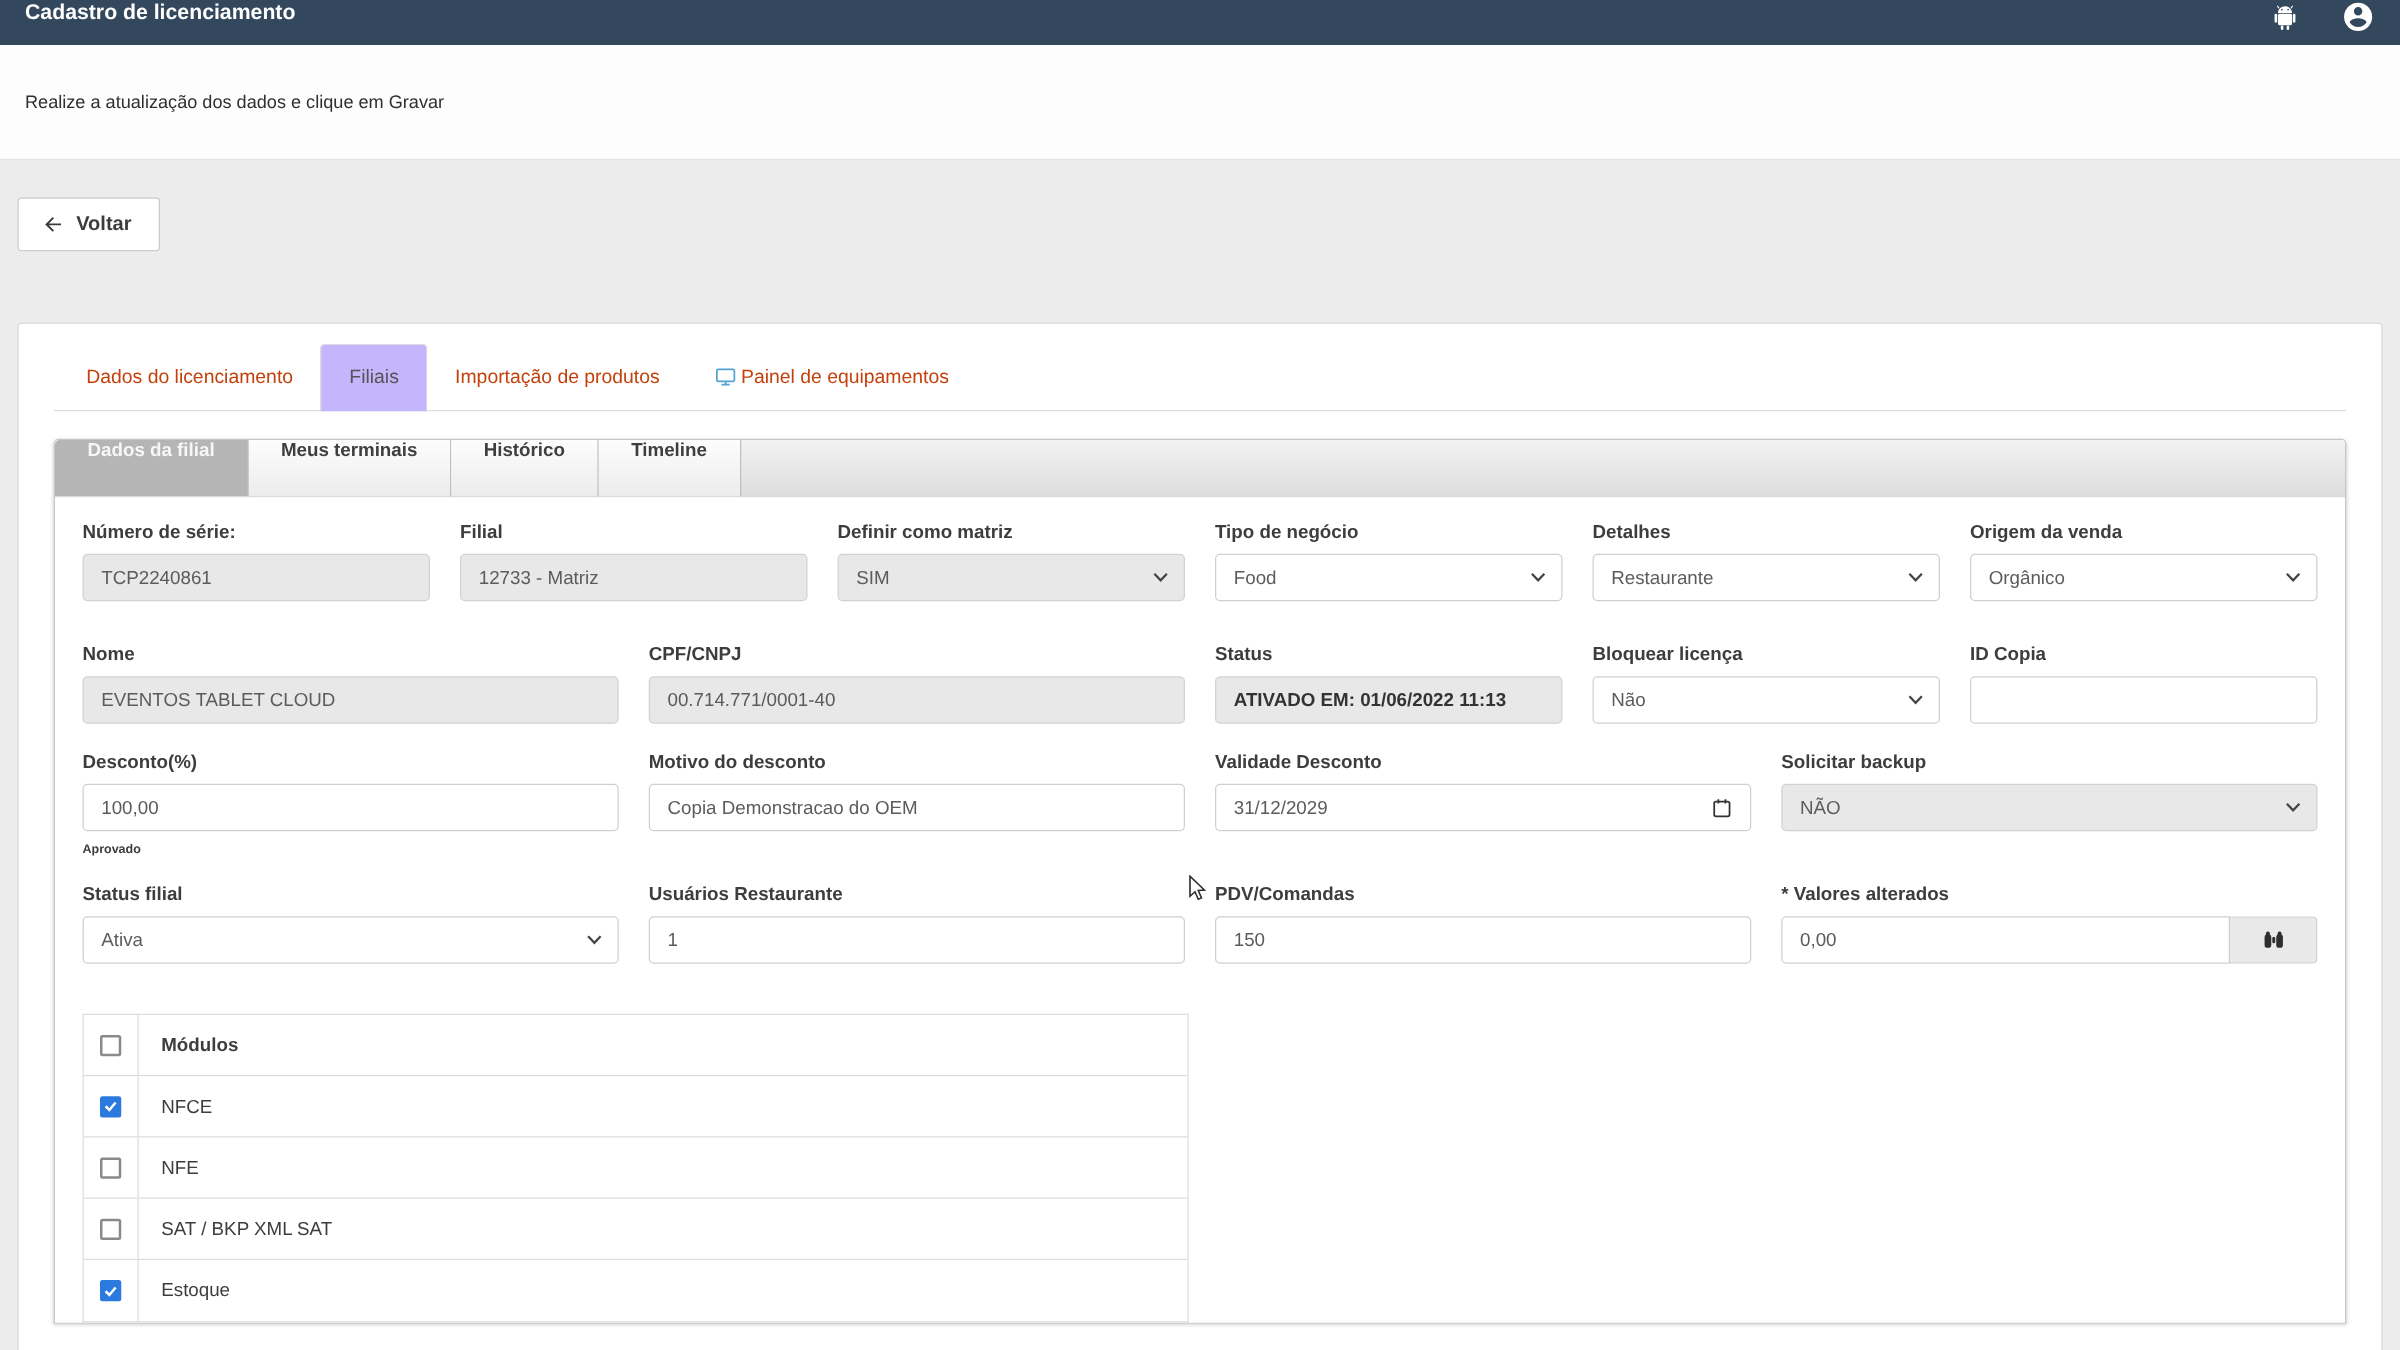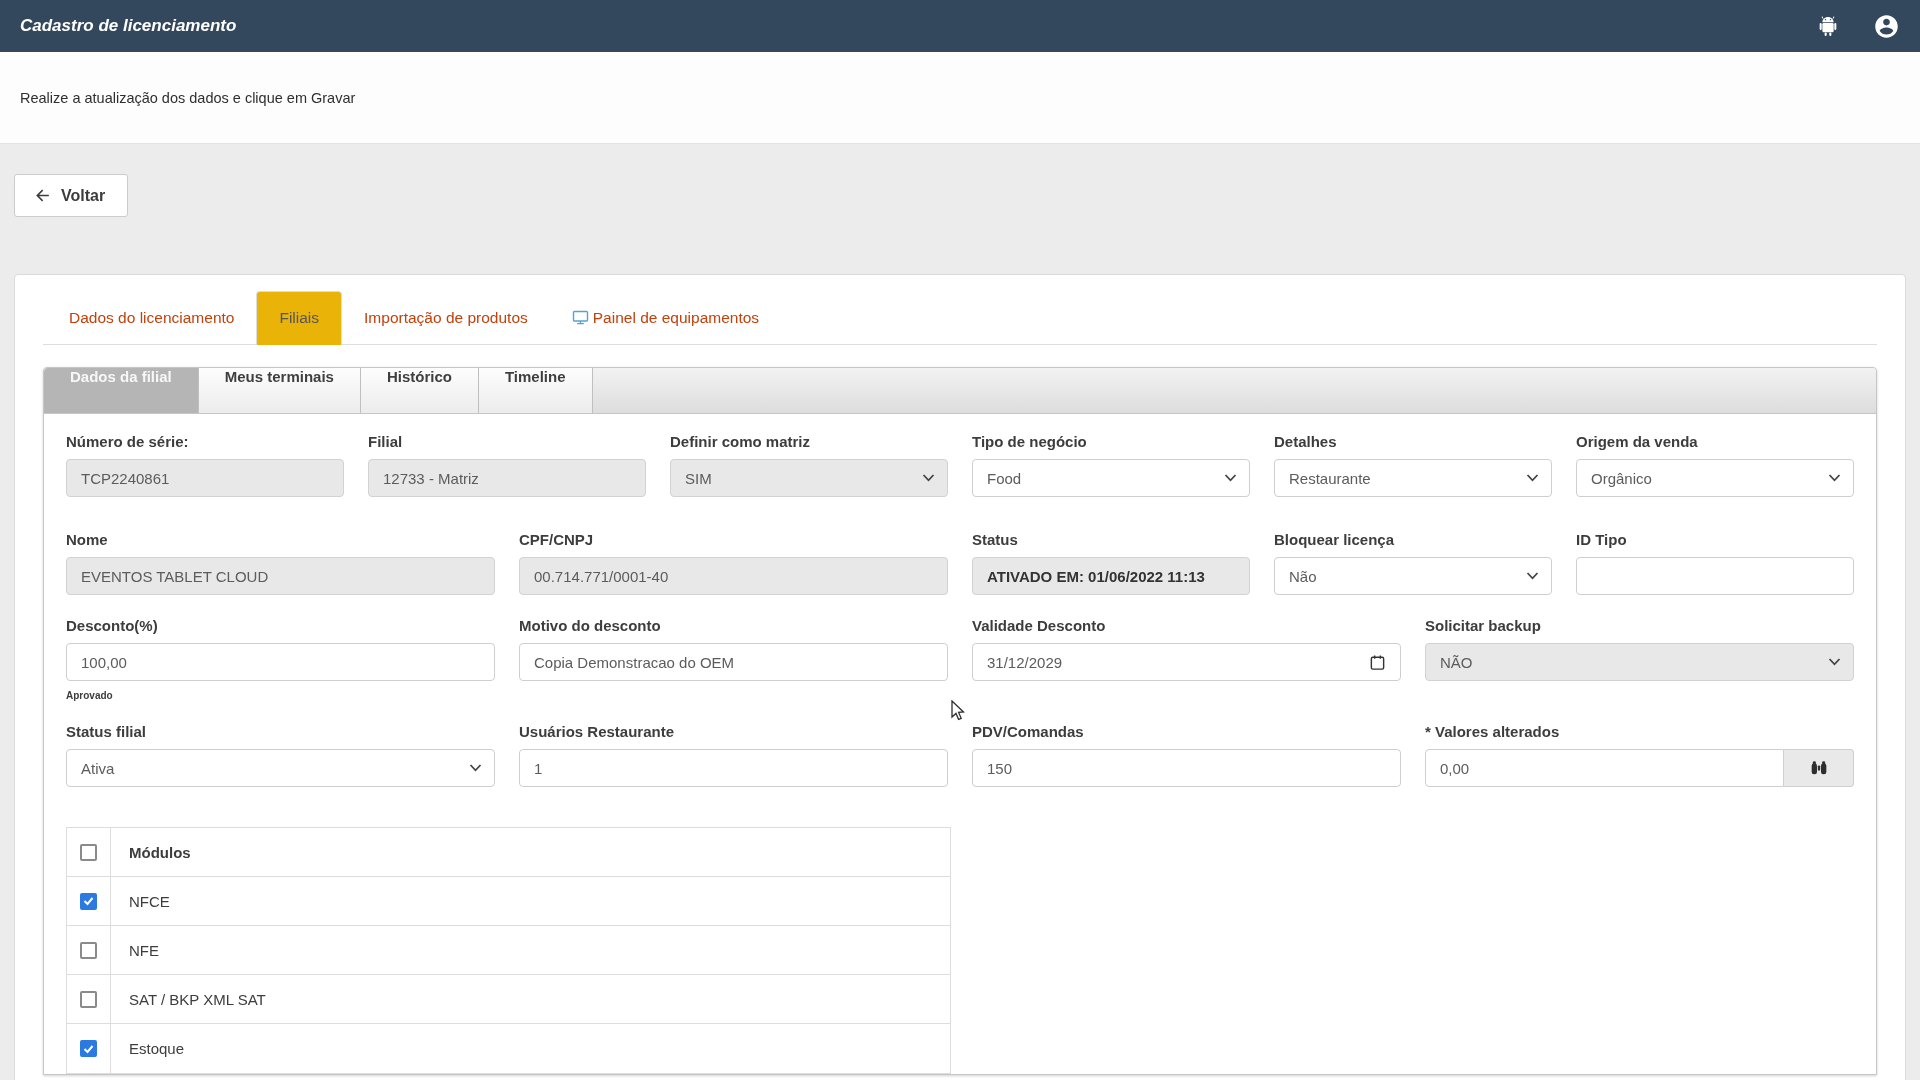--- a/index.html
+++ b/index.html
@@ -1,41 +1,41 @@
 <!DOCTYPE html>
 <html><head>
 <meta charset="utf-8">
 <style>
   * { margin:0; padding:0; box-sizing:border-box; }
   html,body { width:1920px; height:1080px; overflow:hidden; }
   body { font-family:"Liberation Sans", sans-serif; background:#ececec; position:relative; }
 
   
-  .topbar { height:52px; background:#33485c; display:flex; align-items:center; padding:0 20px;font-style:italic; }
+  .topbar { height:36px; background:#33485c; display:flex; padding:0 20px; }
   .topbar .title { color:#ffffff; font-size:17px; font-weight:bold; }
   .topbar .spacer { flex:1; }
   .topbar .tbicon { width:27px; height:27px; display:flex; align-items:center; justify-content:center; cursor:pointer; }
   .topbar .tbicon + .tbicon { margin-left:32px; }
 
   
   .subheader { height:92px; background:#fdfdfd; display:flex; align-items:center; padding:0 20px; border-bottom:1px solid #e3e3e3;text-align:right; }
   .subheader .instruction { font-size:14.5px; color:#2f2f2f; }
 
   
   .page { padding:30px 14px 0 14px; }
 
   .btn-back { display:inline-flex; align-items:center; gap:9px; background:#ffffff; border:1px solid #cccccc; border-radius:3px; padding:11px 22px 11px 18px; font-size:16px; font-weight:bold; color:#3c3c3c; cursor:pointer; }
 
   
   .card { margin-top:57px; background:#ffffff; border:1px solid #dadada; border-radius:4px; height:840px; padding:16px 28px 0 28px; }
 
   
   .tabs { display:flex; border-bottom:1px solid #dddddd; padding:0 4px; }
   .tab { padding:17px 22px; font-size:15.5px; color:#c2410c; cursor:pointer; display:flex; align-items:center; gap:4px; white-space:nowrap; }
-  .tab.active { background:#eab308; border:1px solid #dddddd; border-bottom:none; border-radius:4px 4px 0 0; color:#555555; margin-bottom:-1px; padding-bottom:18px; }
+  .tab.active { background:#c4b5fd; border:1px solid #dddddd; border-bottom:none; border-radius:4px 4px 0 0; color:#555555; margin-bottom:-1px; padding-bottom:18px; }
 
   
   .subpanel { margin-top:22px; border:1px solid #c6c6c6; border-radius:4px 4px 0 0; box-shadow:0 1px 3px rgba(0,0,0,.18); }
   .subtabs { display:flex; height:46px; background:linear-gradient(#f2f2f2,#dddddd); border-bottom:1px solid #c6c6c6; border-radius:4px 4px 0 0; overflow:hidden; }
   .subtab { padding:0 26px; display:flex; align-items:flex-start; font-size:15px; font-weight:bold; color:#3f3f3f; background:linear-gradient(#fdfdfd,#ececec); border-right:1px solid #bfbfbf; cursor:pointer; white-space:nowrap; }
   .subtab.active { background:#b5b5b5; color:#f7f7f7; }
 
   
   .content { background:#ffffff; padding:19px 22px 0 22px; }
   .frow { display:grid; grid-template-columns:repeat(12,1fr); column-gap:24px; }
@@ -207,21 +207,21 @@
           <div class="span2">
             <label class="flabel">Bloquear licença</label>
             <div class="control selectbox">
               <span>Não</span>
               <svg class="chev" width="13" height="9" viewBox="0 0 13 9" fill="none" stroke="#444" stroke-width="1.8">
                   <path d="M1.5 1.5 6.5 6.8 11.5 1.5"></path>
                 </svg>
             </div>
           </div>
           <div class="span2">
-            <label class="flabel">ID Tipo</label>
+            <label class="flabel">ID Copia</label>
             <input class="control" value="" style="">
           </div>
         </div>
 
         <div class="frow mt22">
           <div class="span3">
             <label class="flabel">Desconto(%)</label>
             <input class="control" value="100,00" style="">
             <div class="note">Aprovado</div>
           </div>

